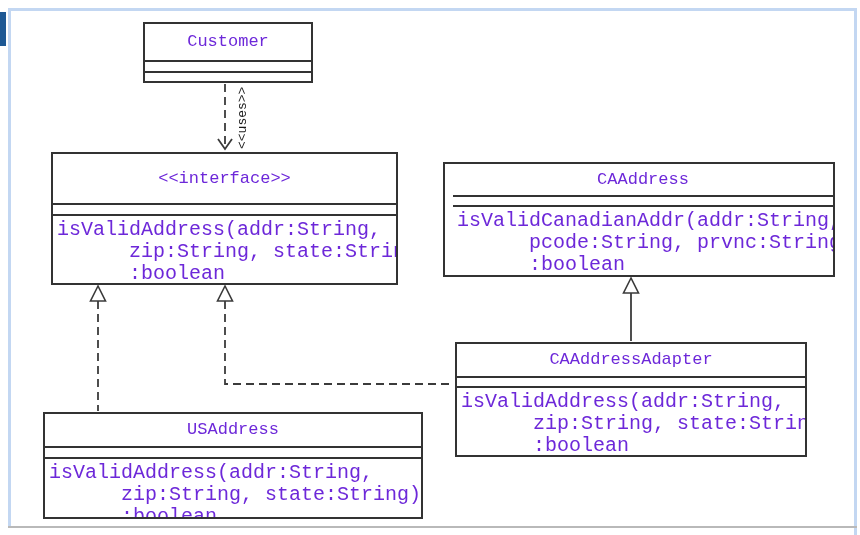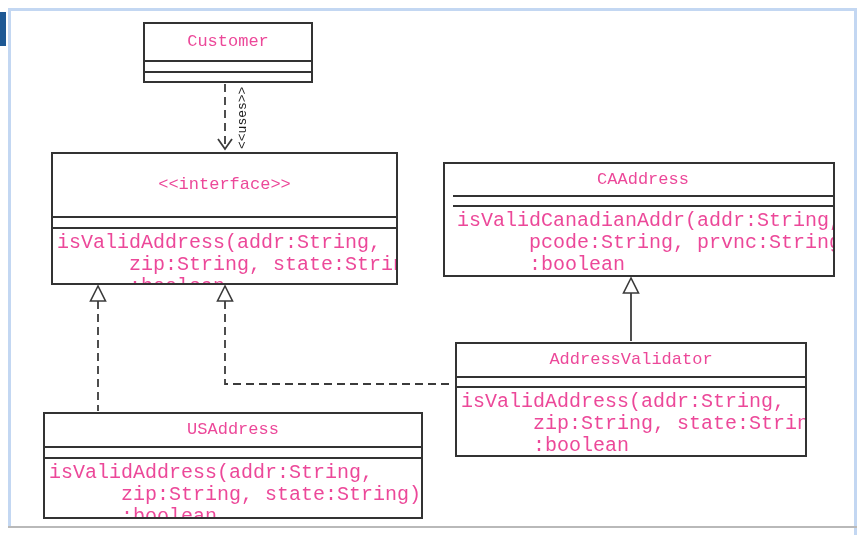--- a/index.html
+++ b/index.html
@@ -3,21 +3,21 @@
 <meta charset="utf-8">
 <style>
   html, body { margin: 0; padding: 0; background: #ffffff; }
   #canvas {
     position: relative;
     width: 860px;
     height: 535px;
     background: #ffffff;
     overflow: hidden;
     font-family: "Liberation Mono", "DejaVu Sans Mono", monospace;
-    color: #ec4899;
+    color: #6d28d9;
   }
 
   
   .frame-line { position: absolute; }
   .frame-top    { left: 8px;   top: 8px;   width: 849px; height: 3px; background: #c3d7f2; }
   .frame-left   { left: 8px;   top: 8px;   width: 3px;   height: 518px; background: #c3d7f2; }
   .frame-right  { left: 854px; top: 8px;   width: 3px;   height: 527px; background: #c3d7f2; }
   .frame-bottom { left: 8px;   top: 526px; width: 849px; height: 2px; background: #b9b9b9; }
   .side-tab     { position: absolute; left: 0; top: 12px; width: 6px; height: 34px; background: #1d5894; }
 
@@ -108,21 +108,21 @@
 
   <div class="uml-class" style="left:143px; top:22px; width:170px; height:61px;">
     <div class="uml-title" style="height:36px;">
       <div>Customer</div>
     </div>
     <div class="uml-attrs" style="height:9px;"></div>
     <div class="uml-ops"></div>
   </div>
 
   <div class="uml-class" style="left:51px; top:152px; width:347px; height:133px;">
-    <div class="uml-title" style="height:62px;">
+    <div class="uml-title" style="height:49px;">
       <div>&lt;&lt;interface&gt;&gt;</div>
     </div>
     <div class="uml-attrs" style="height:9px;"></div>
     <div class="uml-ops">
       <pre class="ops-text">isValidAddress(addr:String,
       zip:String, state:String)
       :boolean</pre>
     </div>
   </div>
 
@@ -133,21 +133,21 @@
     <div class="uml-attrs" style="height:8px;"></div>
     <div class="uml-ops">
       <pre class="ops-text">isValidCanadianAddr(addr:String,
       pcode:String, prvnc:String)
       :boolean</pre>
     </div>
   </div>
 
   <div class="uml-class" style="left:455px; top:342px; width:352px; height:115px;">
     <div class="uml-title" style="height:32px;">
-      <div>AddressValidator</div>
+      <div>CAAddressAdapter</div>
     </div>
     <div class="uml-attrs" style="height:8px;"></div>
     <div class="uml-ops">
       <pre class="ops-text">isValidAddress(addr:String,
       zip:String, state:String)
       :boolean</pre>
     </div>
   </div>
 
   <div class="uml-class" style="left:43px; top:412px; width:380px; height:107px;">

